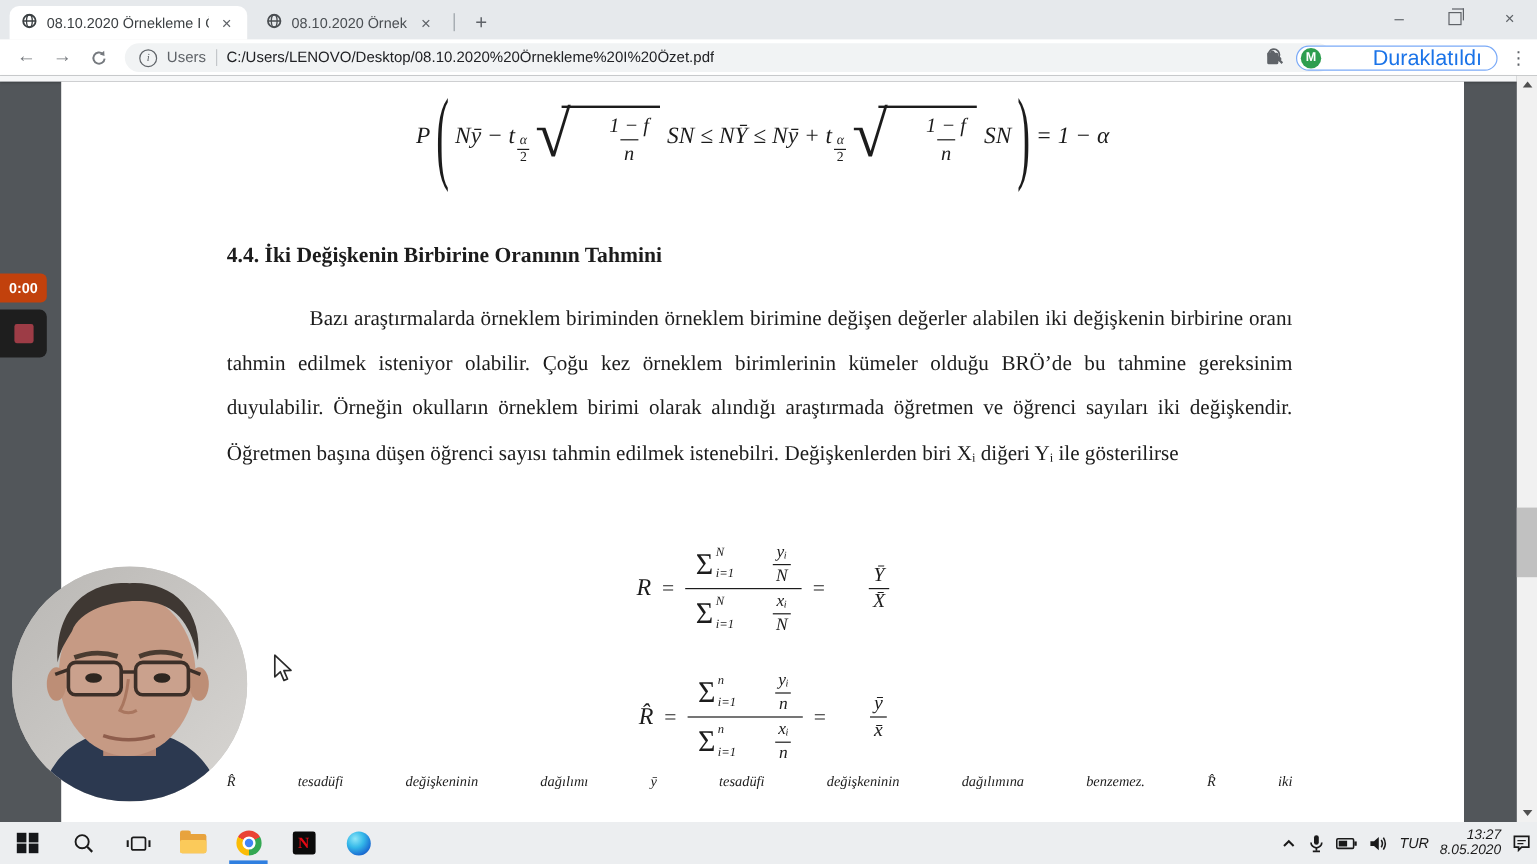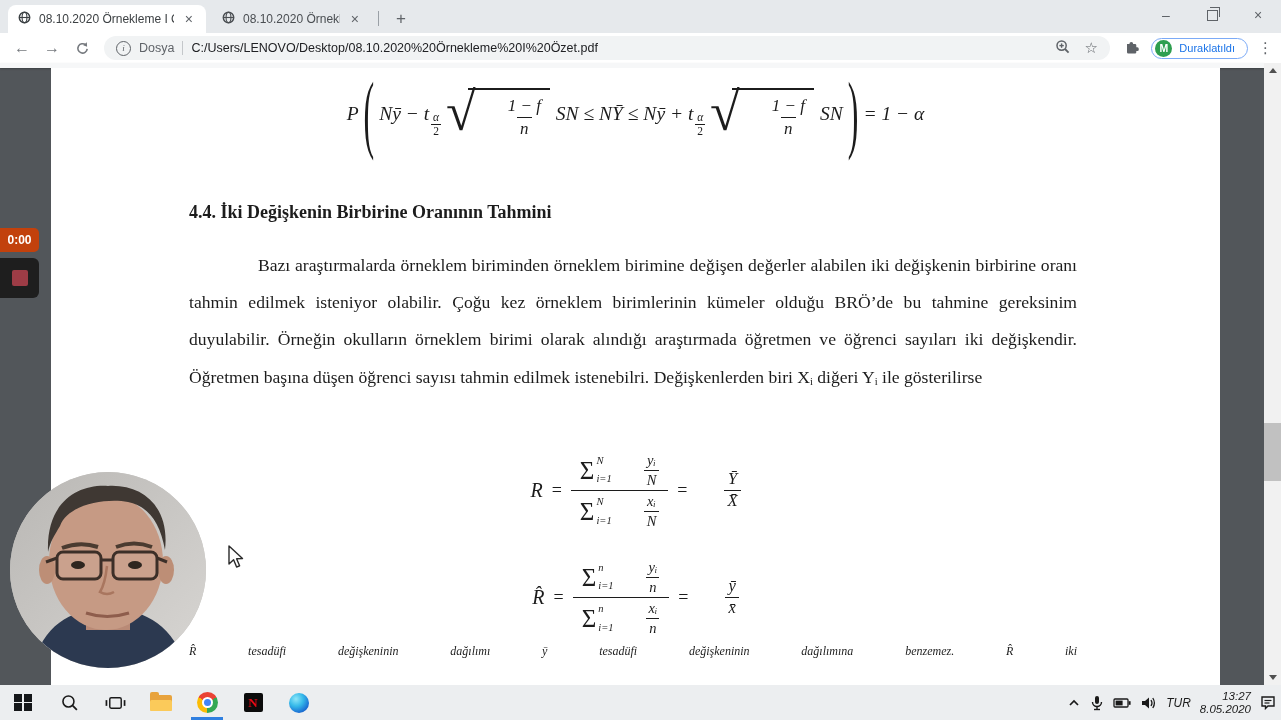--- a/index.html
+++ b/index.html
@@ -39,21 +39,21 @@
   .omni-sep{width:1px;height:14px;background:#c4c7ca;}
   .url-text{white-space:nowrap;overflow:hidden;}
   .omni-right{margin-left:auto;display:flex;align-items:center;gap:14px;}
   .star-icon{font-size:15px;color:#5f6368;}
   .toolbar-right{position:absolute;right:8px;top:3px;display:flex;align-items:center;gap:10px;height:24px;}
   .puzzle-icon svg{display:block;}
   .profile-pill{display:flex;align-items:center;gap:7px;border:1.5px solid #7baaf7;border-radius:13px;
                 padding:2px 12px 2px 3px;height:21px;box-sizing:border-box;background:#fff;}
   .avatar{width:17px;height:17px;border-radius:50%;background:#2e9e4f;color:#fff;display:flex;
           align-items:center;justify-content:center;font-size:10.5px;font-weight:bold;}
-  .profile-status{color:#1a73e8;font-size:11px;}
+  .profile-status{color:#1a73e8;font-size:18px;margin-left:36px;}
   .dots-icon{color:#5f6368;font-size:15px;letter-spacing:0;}
 
   
   .content{position:absolute;top:63px;left:0;right:0;height:622px;background:#52565a;}
   .content-topstrip{position:absolute;top:0;left:0;right:17px;height:5px;background:#f6f7f8;
                     box-shadow:0 1px 2px rgba(0,0,0,.25);}
   .page{position:absolute;left:51px;top:5px;width:1169px;height:617px;background:#fff;color:#1c1c1c;
         font-family:"Liberation Serif","DejaVu Serif",serif;}
   .pdf-heading{position:absolute;left:138px;top:134px;font-size:18px;font-weight:bold;}
   .pdf-paragraph{position:absolute;left:138px;top:179px;width:888px;font-size:17.6px;
@@ -184,21 +184,21 @@
   <div class="nav-btn" style="left:10px">←</div>
   <div class="nav-btn" style="left:40px">→</div>
   <div class="nav-btn" style="left:70px">
     <svg width="15" height="15" viewBox="0 0 16 16">
         <path d="M13 8.4 A5 5 0 1 1 11.4 4.2" fill="none" stroke="#75797e" stroke-width="1.7"></path>
         <polygon points="12.6,1.4 12.9,6 8.8,4.6" fill="#75797e"></polygon>
       </svg>
   </div>
   <div class="omnibox">
     <span class="info-icon">i</span>
-    <span class="scheme-label">Dosya</span>
+    <span class="scheme-label">Users</span>
     <span class="omni-sep"></span>
     <span class="url-text">C:/Users/LENOVO/Desktop/08.10.2020%20Örnekleme%20I%20Özet.pdf</span>
     <span class="omni-right">
       <span>
         <svg width="16" height="16" viewBox="0 0 16 16">
             <circle cx="6.6" cy="6.6" r="4.6" fill="none" stroke="#5f6368" stroke-width="1.5"></circle>
             <line x1="4.4" y1="6.6" x2="8.8" y2="6.6" stroke="#5f6368" stroke-width="1.4"></line>
             <line x1="6.6" y1="4.4" x2="6.6" y2="8.8" stroke="#5f6368" stroke-width="1.4"></line>
             <line x1="10" y1="10" x2="13.6" y2="13.6" stroke="#5f6368" stroke-width="1.8"></line>
           </svg>

